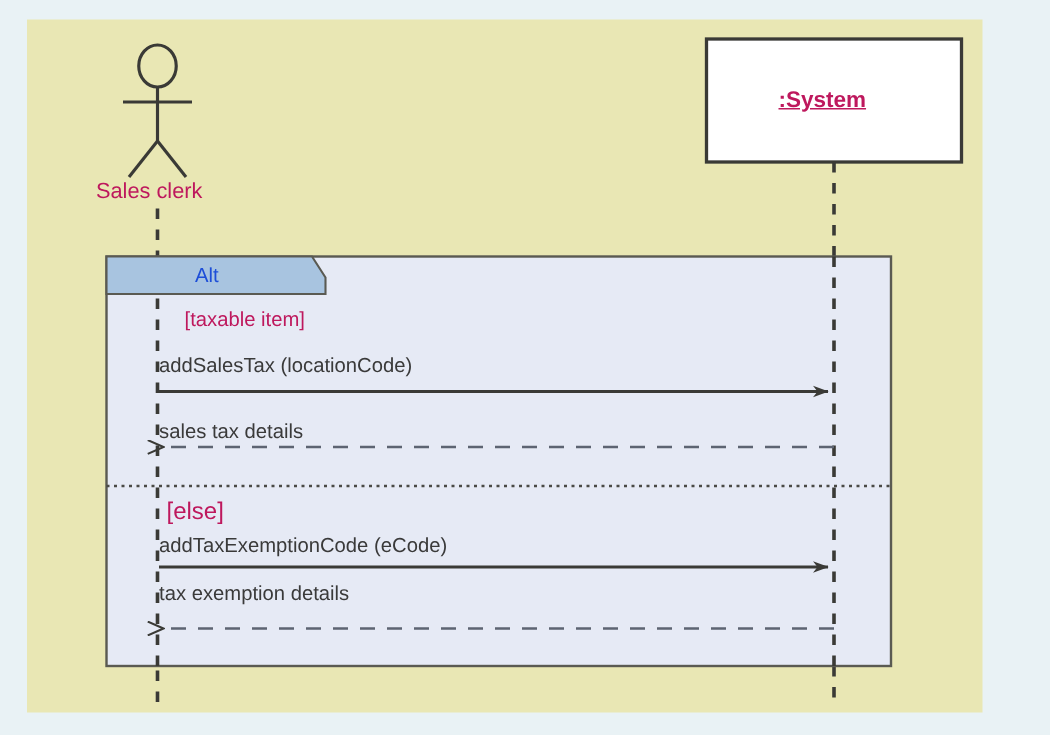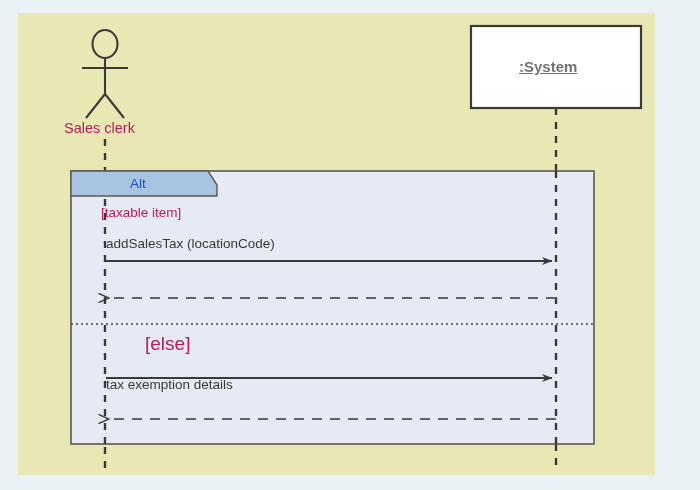--- a/index.html
+++ b/index.html
@@ -42,49 +42,48 @@
     font-size: 14.5px;
     left: 64px;
     top: 120px;
   }
   .system-name {
     font-size: 15px;
     font-weight: bold;
     left: 519px;
     top: 58px;
     text-decoration: underline;
-    color: #737373;
+    color: #be185d;
   }
   .alt-label {
     font-size: 13.5px;
     left: 130px;
     top: 176px;
     color: #1d4ed8;
   }
   .guard1 {
     font-size: 13.5px;
-    left: 101px;
+    left: 123px;
     top: 205px;
   }
   .guard2 {
-    font-size: 19px;
+    font-size: 16px;
     left: 111px;
     top: 333px;
-    margin-left: 34px;
   }
   .msg {
     font-size: 13.5px;
     position: absolute;
     text-align: left;
     color: #3a3a3a;
   }
   .msg1 { left: 106px; top: 236px; width: 450px; }
   .msg2 { left: 106px; top: 280px; width: 450px; }
   .msg3 { left: 106px; top: 356px; width: 450px; }
-  .msg4 { left: 106px; top: 377px; width: 450px; }
+  .msg4 { left: 106px; top: 388px; width: 450px; }
 </style>
 </head>
 <body>
 
 <div id="root">
 
   <div class="canvas"></div>
 
   <svg class="diagram-svg" viewBox="0 0 700 490">
     <defs>
@@ -133,17 +132,19 @@
   <div class="lbl system-name">:System</div>
 
   <div class="lbl alt-label">Alt</div>
 
   <div class="lbl guard1">[taxable item]</div>
 
   <div class="lbl guard2">[else]</div>
 
   <div class="msg msg1">addSalesTax (locationCode)</div>
 
+  <div class="msg msg2">sales tax details</div>
 
+  <div class="msg msg3">addTaxExemptionCode (eCode)</div>
 
   <div class="msg msg4">tax exemption details</div>
 
 </div>
 
 </body></html>

